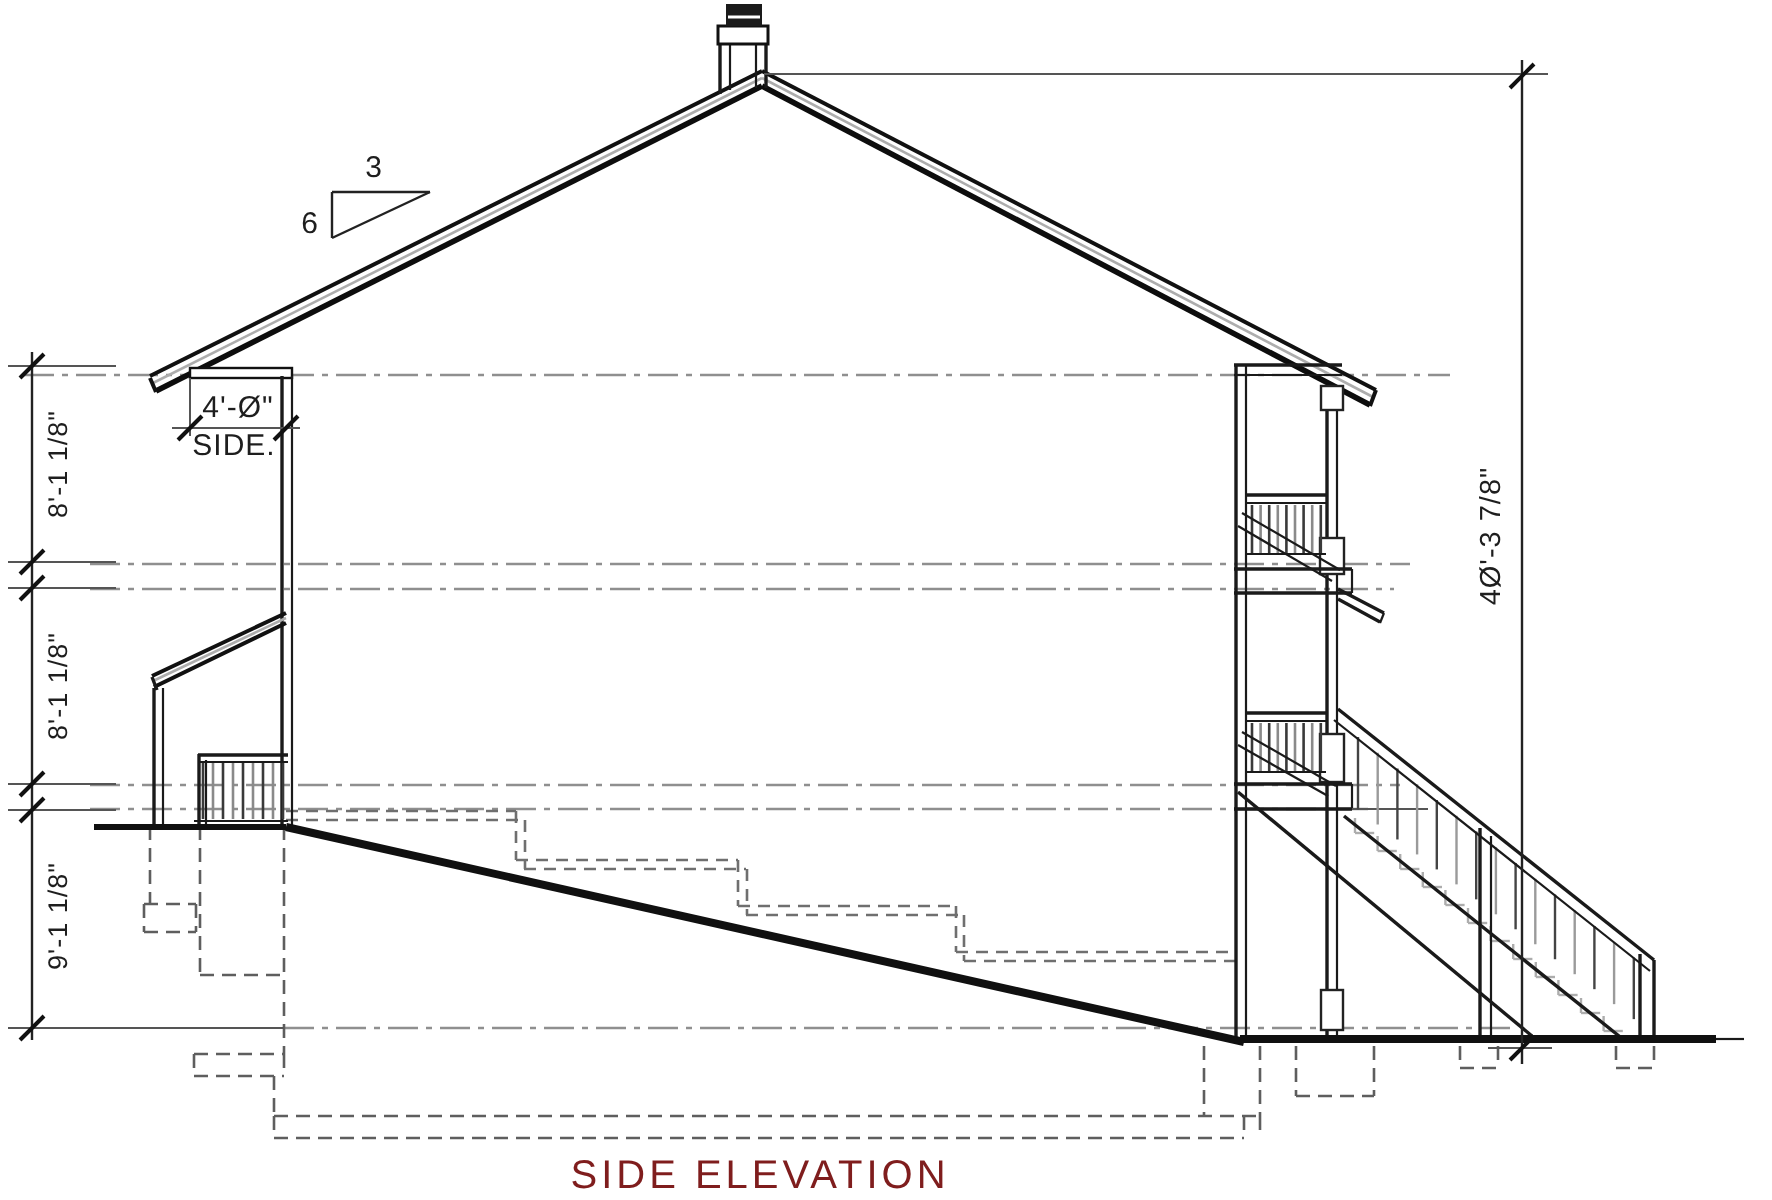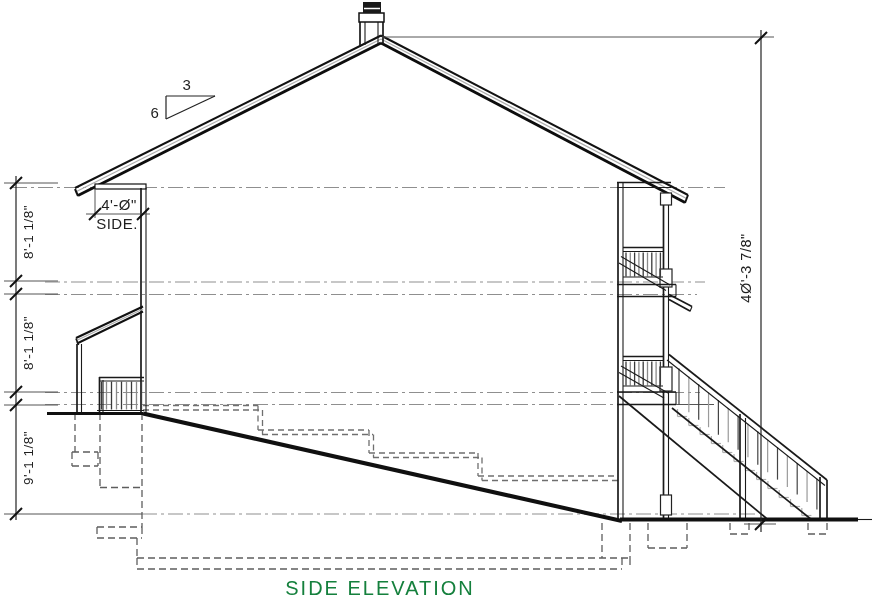--- a/index.html
+++ b/index.html
@@ -5,21 +5,21 @@
   html,body{margin:0;padding:0;background:#fff;}
   #sheet{position:relative;width:886px;height:600px;background:#fff;overflow:hidden;
          font-family:"Liberation Sans",sans-serif;}
   svg{position:absolute;left:0;top:0;}
   .lbl{position:absolute;color:#1e1e1e;white-space:nowrap;line-height:1;
        transform:translate(-50%,-50%);letter-spacing:0.5px;}
   .rot{transform:translate(-50%,-50%) rotate(-90deg);}
   .fs13{font-size:13.5px;}
   .fs14{font-size:14.5px;}
   .fs15{font-size:15px;}
-  .title{font-size:20px;letter-spacing:2px;color:#15803d;}
+  .title{font-size:20px;letter-spacing:2px;color:#7f1d1d;}
   
   .s1{stroke:#1a1a1a;stroke-width:1.7;fill:none;}
   .s2{stroke:#1a1a1a;stroke-width:1.1;fill:none;}
   .s3{stroke:#555;stroke-width:1;fill:none;}
   .w2{stroke:#111;stroke-width:2;fill:none;}
   .w28{stroke:#0d0d0d;stroke-width:2.8;fill:none;}
   .hv{stroke:#101010;stroke-width:4;fill:none;}
   .hv3{stroke:#101010;stroke-width:3;fill:none;}
   .gr{stroke:#adadad;stroke-width:1.3;fill:none;}
   .dd{stroke:#8f8f8f;stroke-width:1.2;fill:none;stroke-dasharray:15 4 3 4;}

